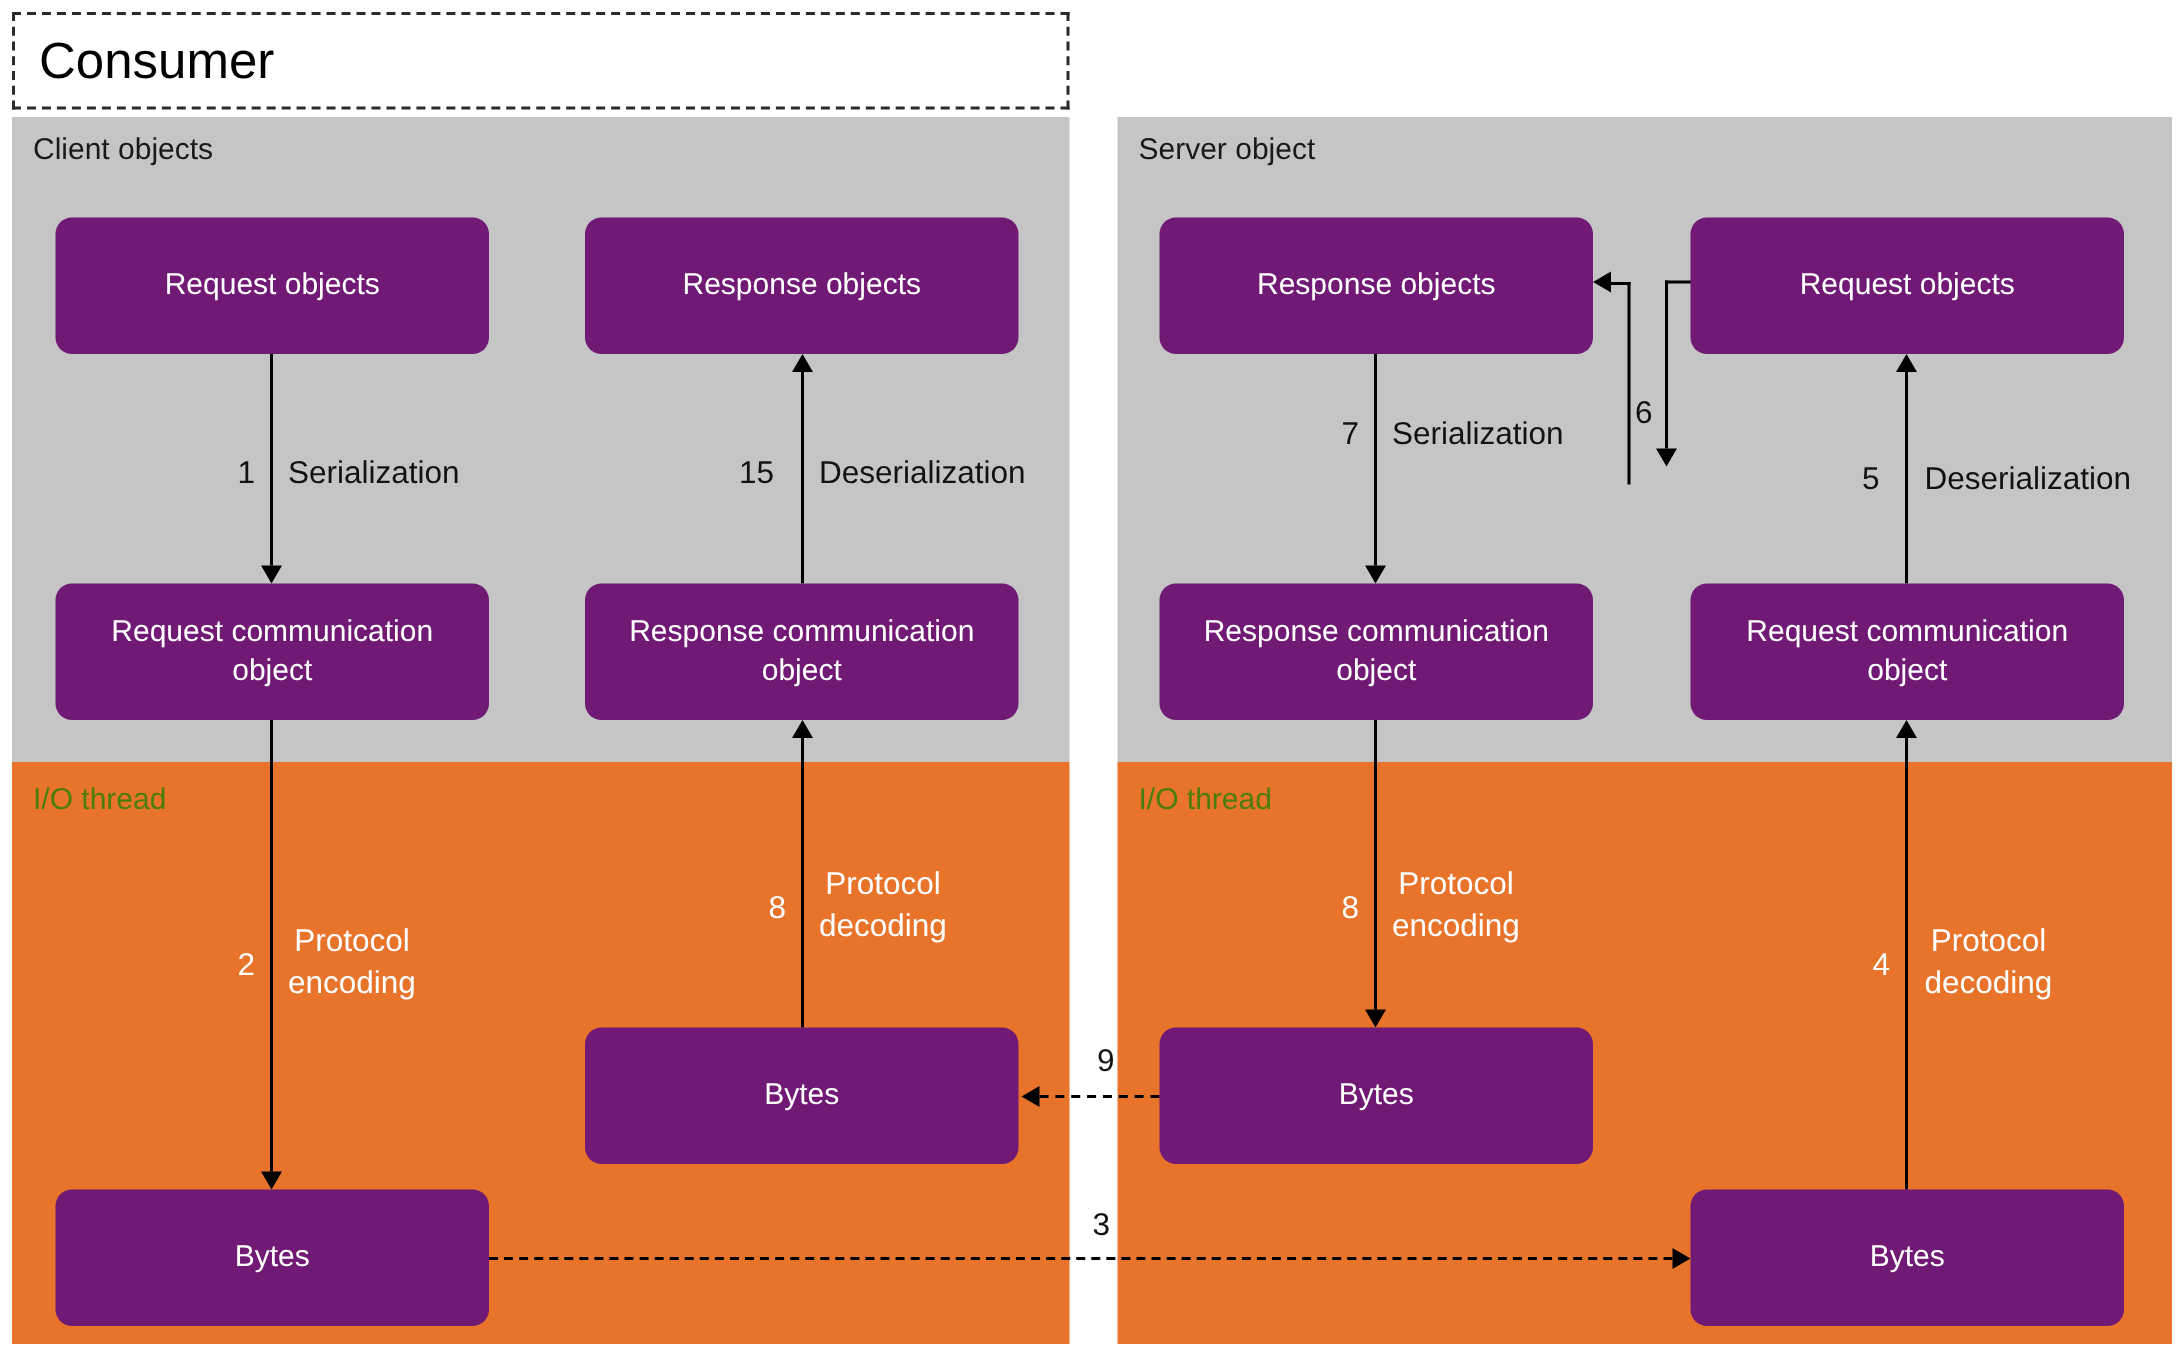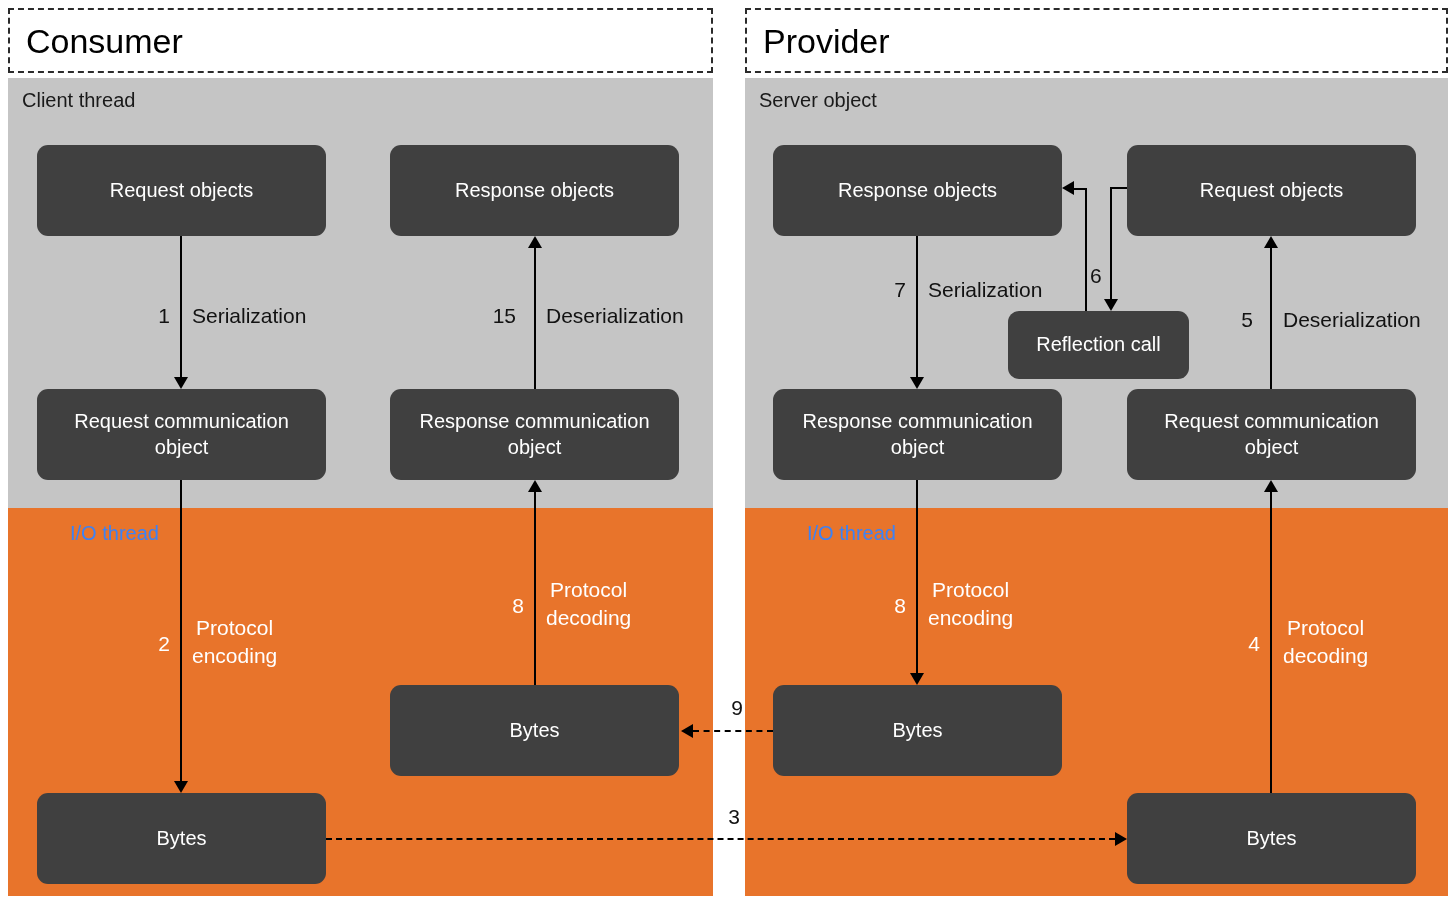--- a/index.html
+++ b/index.html
@@ -35,26 +35,26 @@
   
   .band{position:absolute;box-sizing:border-box;}
   .band-gray{background:#c5c5c5;}
   .band-orange{background:#e8742b;}
   .band-label{
     position:absolute;
     font-size:20px;
     line-height:1;
   }
   .band-label.dark{color:#1a1a1a;}
-  .band-label.light{color:#3b82f6;margin-left:48px;}
+  .band-label.light{color:#4d7c0f;}
 
   
   .node{
     position:absolute;
-    background:#404040;
+    background:#701a75;
     border-radius:11px;
     color:#ffffff;
     display:flex;
     align-items:center;
     justify-content:center;
     text-align:center;
     font-size:20px;
     line-height:1.28;
     box-sizing:border-box;
     padding:20px 10px;
@@ -109,21 +109,21 @@
 </head>
 <body>
 
 <div id="stage">
 
   <div class="title-box" style="left:8px;top:8px;width:705px;height:65px;">
     <span class="title-text">Consumer</span>
   </div>
 
   <div class="band band-gray" style="left:8px;top:78px;width:705px;height:430px;"></div>
-  <div class="band-label dark" style="left:22px;top:90px;">Client thread</div>
+  <div class="band-label dark" style="left:22px;top:90px;">Client objects</div>
 
   <div class="band band-orange" style="left:8px;top:508px;width:705px;height:388px;"></div>
   <div class="band-label light" style="left:22px;top:523px;">I/O thread</div>
 
   <div class="node" style="left:37px;top:145px;width:289px;height:91px;">Request objects</div>
   <div class="node" style="left:390px;top:145px;width:289px;height:91px;">Response objects</div>
   <div class="node" style="left:37px;top:389px;width:289px;height:91px;">Request communication object</div>
   <div class="node" style="left:390px;top:389px;width:289px;height:91px;">Response communication object</div>
   <div class="node" style="left:390px;top:685px;width:289px;height:91px;">Bytes</div>
   <div class="node" style="left:37px;top:793px;width:289px;height:91px;">Bytes</div>
@@ -143,33 +143,29 @@
   <div class="arrow arrow-up" style="left:528px;top:480px;"></div>
   <div class="elabel light num" style="left:484px;top:592px;width:40px;">8</div>
   <div class="elabel light txt" style="left:546px;top:576px;">Protocol
 decoding</div>
 
   <div class="ln ln-v" style="left:534px;top:248px;height:141px;"></div>
   <div class="arrow arrow-up" style="left:528px;top:236px;"></div>
   <div class="elabel dark num" style="left:476px;top:302px;width:40px;">15</div>
   <div class="elabel dark txt" style="left:546px;top:302px;">Deserialization</div>
 
-  <div class="title-box" style="left:745px;top:8px;width:703px;height:65px;">
-    <span class="title-text">Provider</span>
-  </div>
 
   <div class="band band-gray" style="left:745px;top:78px;width:703px;height:430px;"></div>
   <div class="band-label dark" style="left:759px;top:90px;">Server object</div>
 
   <div class="band band-orange" style="left:745px;top:508px;width:703px;height:388px;"></div>
   <div class="band-label light" style="left:759px;top:523px;">I/O thread</div>
 
   <div class="node" style="left:773px;top:145px;width:289px;height:91px;">Response objects</div>
   <div class="node" style="left:1127px;top:145px;width:289px;height:91px;">Request objects</div>
-  <div class="node" style="left:1008px;top:311px;width:181px;height:68px;">Reflection call</div>
   <div class="node" style="left:773px;top:389px;width:289px;height:91px;">Response communication object</div>
   <div class="node" style="left:1127px;top:389px;width:289px;height:91px;">Request communication object</div>
   <div class="node" style="left:773px;top:685px;width:289px;height:91px;">Bytes</div>
   <div class="node" style="left:1127px;top:793px;width:289px;height:91px;">Bytes</div>
 
   <div class="ln ln-v" style="left:1270px;top:492px;height:301px;"></div>
   <div class="arrow arrow-up" style="left:1264px;top:480px;"></div>
   <div class="elabel light num" style="left:1220px;top:630px;width:40px;">4</div>
   <div class="elabel light txt" style="left:1283px;top:614px;">Protocol
 decoding</div>

